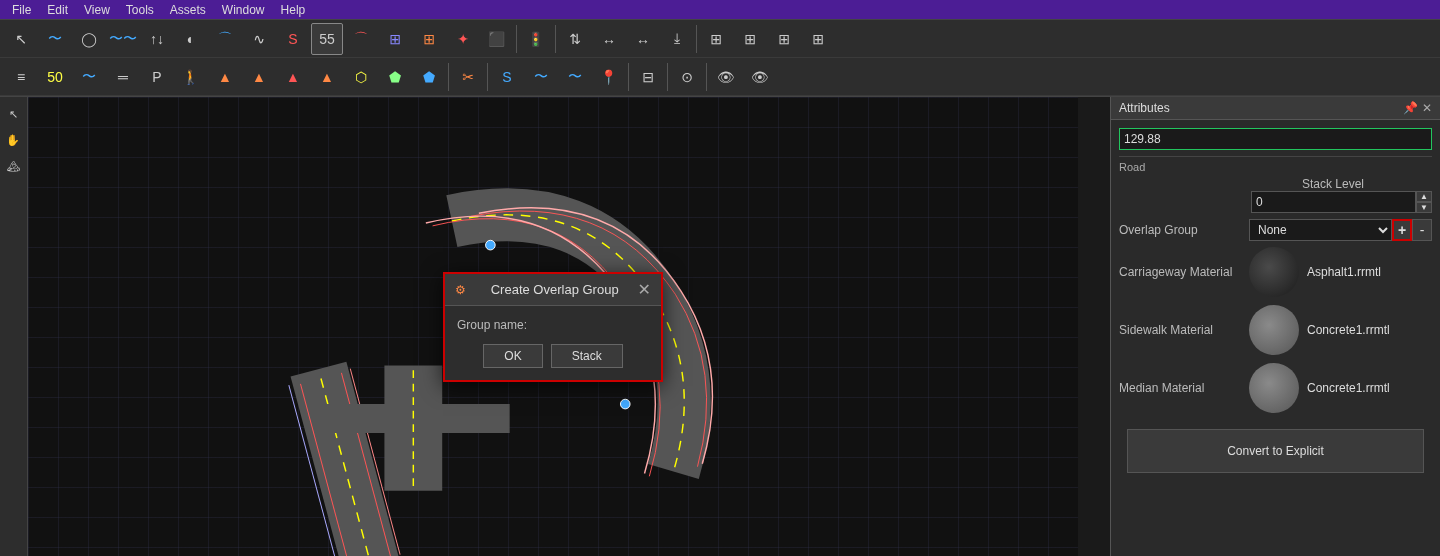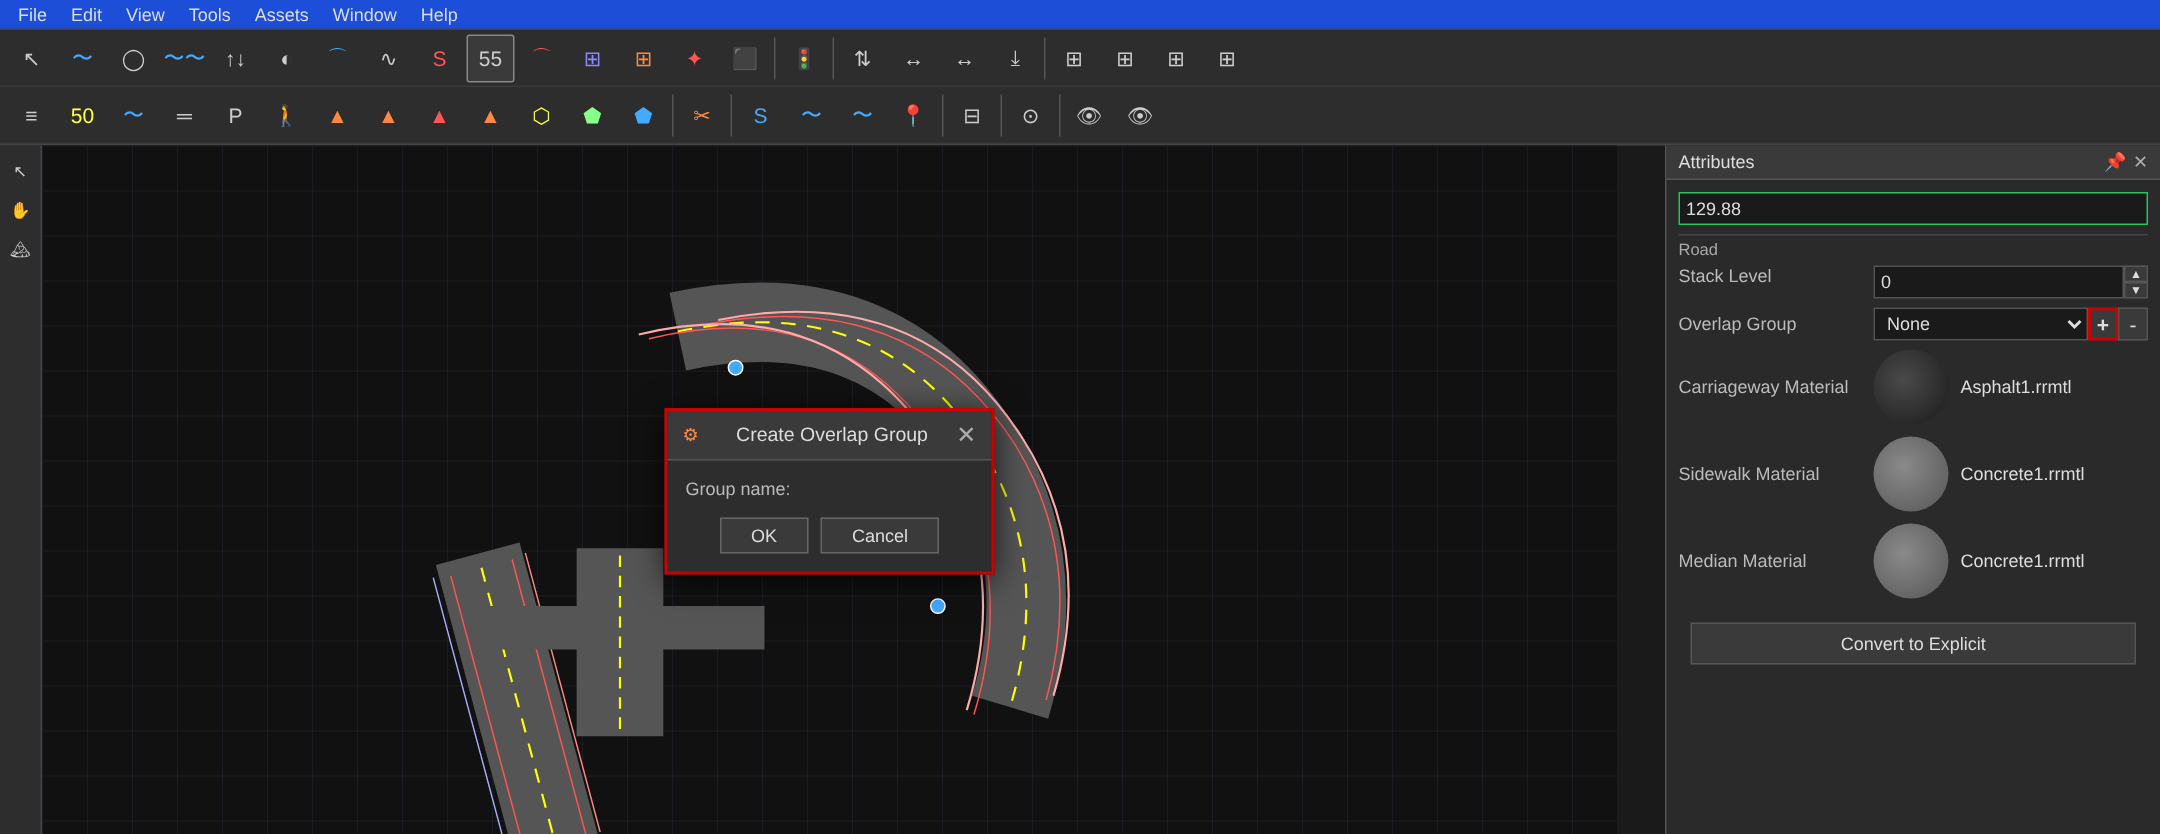--- a/index.html
+++ b/index.html
@@ -1,19 +1,19 @@
 <!DOCTYPE html>
 <html><head>
   <meta charset="utf-8">
   <style>
     * { box-sizing: border-box; margin: 0; padding: 0; }
     body { background: #1a1a1a; font-family: Arial, sans-serif; font-size: 12px; color: #ddd; width: 1440px; height: 556px; overflow: hidden; }
 
     
-    #menubar { background: #1d4ed8; height: 20px; display: flex; align-items: center; padding: 0 4px; border-bottom: 1px solid #444; }
+    #menubar { background: #4c1d95; height: 20px; display: flex; align-items: center; padding: 0 4px; border-bottom: 1px solid #444; }
     .menu-item { padding: 2px 8px; cursor: pointer; color: #ddd; font-size: 12px; }
 
     
     #toolbars { background: #2d2d2d; border-bottom: 1px solid #444; }
     .toolbar-row { display: flex; align-items: center; padding: 2px 4px; height: 38px; border-bottom: 1px solid #3a3a3a; }
     .tb-btn { width: 32px; height: 32px; display: flex; align-items: center; justify-content: center; cursor: pointer; border-radius: 2px; font-size: 14px; color: #ccc; margin: 1px; }
     .tb-sep { width: 1px; height: 28px; background: #555; margin: 0 2px; }
 
     
     #main { display: flex; height: calc(556px - 20px - 76px); }
@@ -48,36 +48,36 @@
     .overlap-select { flex: 1; background: #1a1a1a; border: 1px solid #555; color: #ddd; padding: 2px 4px; font-size: 12px; height: 22px; }
     .overlap-plus { width: 20px; height: 22px; background: #3a3a3a; border: 2px solid #cc0000; color: #ddd; cursor: pointer; display: flex; align-items: center; justify-content: center; font-size: 14px; font-weight: bold; }
     .overlap-minus { width: 20px; height: 22px; background: #3a3a3a; border: 1px solid #555; color: #ddd; cursor: pointer; display: flex; align-items: center; justify-content: center; font-size: 14px; }
 
     .material-row { display: flex; align-items: center; margin-bottom: 8px; }
     .material-thumb { width: 50px; height: 50px; border-radius: 50%; overflow: hidden; margin-right: 8px; background: #555; }
     .material-thumb-asphalt { background: radial-gradient(circle at 40% 40%, #4a4a4a, #1a1a1a); }
     .material-thumb-concrete { background: radial-gradient(circle at 40% 40%, #8a8a8a, #555); }
     .material-name { color: #ddd; font-size: 12px; }
 
-    .convert-btn { width: calc(100% - 16px); margin: 8px; height: 28px; background: #3a3a3a; border: 1px solid #555; color: #ddd; cursor: pointer; font-size: 12px; }
+    .convert-btn { width: calc(100% - 16px); margin: 8px; height: 44px; background: #3a3a3a; border: 1px solid #555; color: #ddd; cursor: pointer; font-size: 12px; }
 
     
     #dialog-overlay { position: absolute; top: 0; left: 0; width: 100%; height: 100%; display: flex; align-items: center; justify-content: center; }
     #dialog { background: #2d2d2d; border: 2px solid #cc0000; width: 220px; box-shadow: 0 4px 20px rgba(0,0,0,0.7); }
     #dialog-title { background: #3a3a3a; padding: 6px 10px; display: flex; justify-content: space-between; align-items: center; border-bottom: 1px solid #555; }
     #dialog-title-text { color: #ddd; font-size: 13px; }
     #dialog-close { cursor: pointer; color: #aaa; font-size: 16px; }
     #dialog-body { padding: 12px; }
     .dialog-field-label { color: #bbb; font-size: 12px; margin-bottom: 4px; }
     .dialog-input { width: 100%; background: #1a1a1a; border: 1px solid #4488cc; color: #ddd; padding: 4px 6px; font-size: 12px; height: 26px; outline: none; }
     .dialog-buttons { display: flex; justify-content: center; gap: 8px; margin-top: 12px; }
     .dialog-btn { padding: 4px 20px; background: #3a3a3a; border: 1px solid #666; color: #ddd; cursor: pointer; font-size: 12px; }
 
     
-    .stack-row { display: flex; align-items: flex-start; margin-bottom: 6px; }
+    .stack-row { display: flex; align-items: flex-end; margin-bottom: 6px; flex-direction: column; }
     .stack-label { width: 130px; color: #bbb; font-size: 12px; }
     .stack-input-wrap { flex: 1; display: flex; }
     .stack-input { flex: 1; background: #1a1a1a; border: 1px solid #555; color: #ddd; padding: 2px 4px; font-size: 12px; height: 22px; }
     .stack-arrows { display: flex; flex-direction: column; }
     .stack-arrow { width: 16px; height: 11px; background: #3a3a3a; border: 1px solid #555; color: #ddd; cursor: pointer; display: flex; align-items: center; justify-content: center; font-size: 8px; }
   </style>
 </head>
 <body>
 
 <div id="menubar">
@@ -206,21 +206,21 @@
       <div id="dialog">
         <div id="dialog-title">
           <span id="dialog-icon" style="color:#f84;margin-right:6px;">⚙</span>
           <span id="dialog-title-text">Create Overlap Group</span>
           <span id="dialog-close">✕</span>
         </div>
         <div id="dialog-body">
           <div class="dialog-field-label">Group name:</div>
           <div class="dialog-buttons">
             <button class="dialog-btn">OK</button>
-            <button class="dialog-btn">Cancel</button>
+            <button class="dialog-btn">Stack</button>
           </div>
         </div>
       </div>
     </div>
   </div>
 
   <div id="right-panel">
     <div id="attributes-header">
       <span>Attributes</span>
       <div style="display:flex;gap:4px;">

